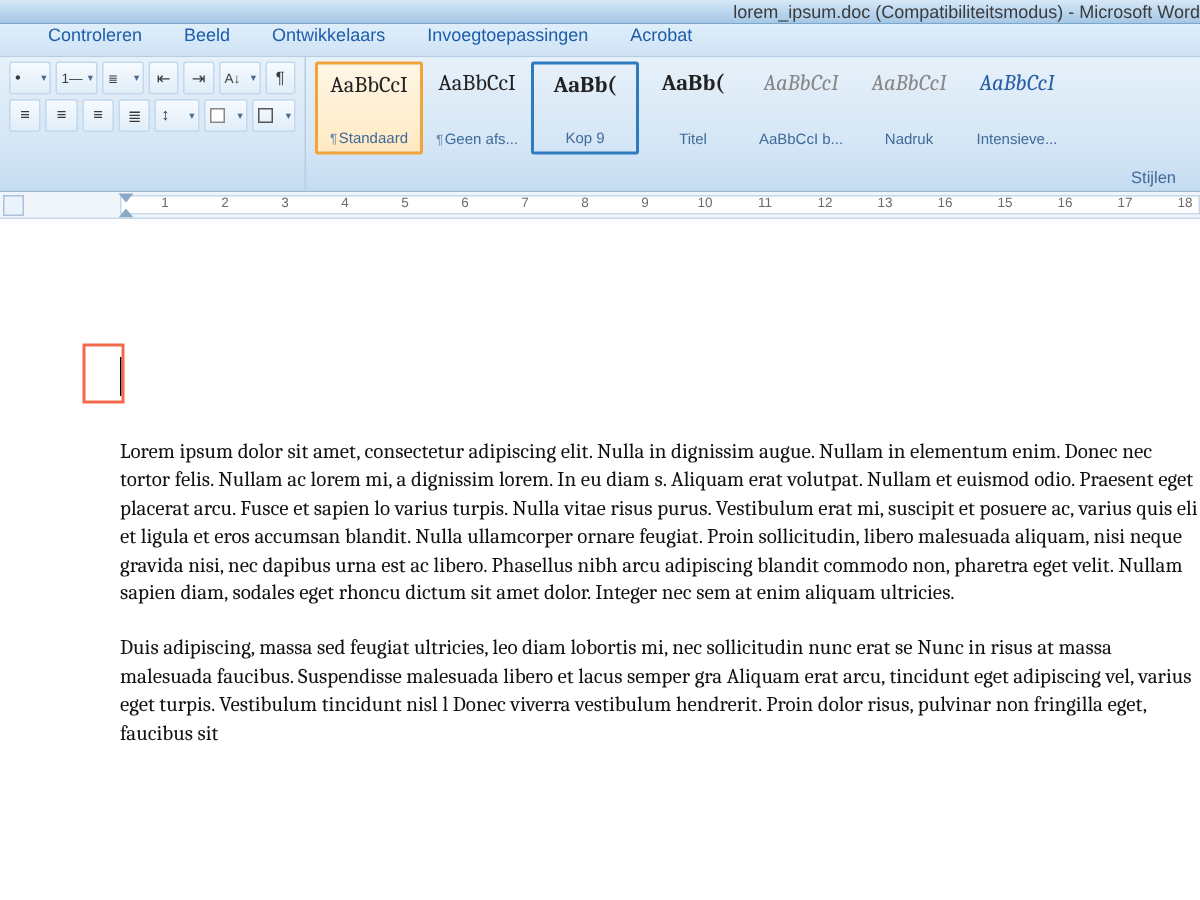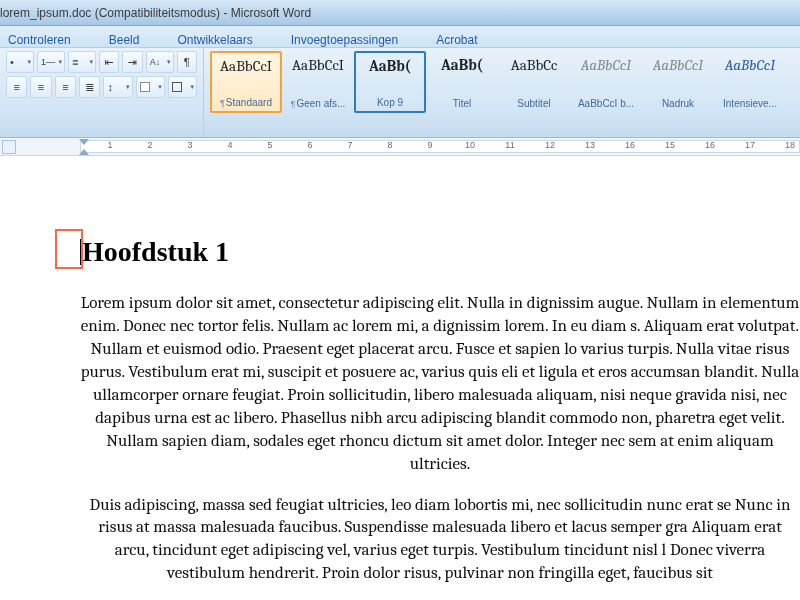--- a/index.html
+++ b/index.html
@@ -6,38 +6,38 @@
   body {
     font-family: "Segoe UI", Tahoma, sans-serif;
     font-size: 12px;
     background: #fff;
     overflow: hidden;
     width: 800px;
     height: 600px;
   }
   
   .titlebar {
-    height: 26px;
+    height: 16px;
     background: linear-gradient(to bottom, #d7e8f7 0%, #bcd7ef 50%, #a7c8e6 100%);
     border-bottom: 1px solid #7aa7ce;
     display: flex;
     align-items: center;
-    justify-content: flex-start;
+    justify-content: flex-end;
     color: #3b3b3b;
     font-size: 12px;
   }
   
   .tabrow {
     height: 22px;
     background: linear-gradient(to bottom, #dfeefb 0%, #cfe3f5 100%);
     border-bottom: 1px solid #b6cee4;
     display: flex;
-    align-items: flex-end;
-    padding-left: 8px;
-    gap: 38px;
+    align-items: flex-start;
+    padding-left: 32px;
+    gap: 28px;
   }
   .tabrow .tab {
     color: #1f5da9;
     font-size: 12px;
     cursor: default;
   }
   
   .ribbon {
     height: 90px;
     background: linear-gradient(to bottom, #e7f1fa 0%, #d3e5f5 70%, #c4dbf0 100%);
@@ -211,27 +211,26 @@
     color: #000;
   }
   .text-cursor {
     display:inline-block;
     width: 1px; height: 26px;
     background:#000;
     vertical-align: -4px;
     margin-right: 1px;
   }
   .para {
-    font-size: 17px;
+    font-size: 14px;
     color: #111;
     line-height: 1.35;
     margin-bottom: 18px;
     white-space: normal;
     overflow: hidden;
-    text-align: center;
   }
   
   .pil { font-size: 9px; color:#6f8fae; margin-right:1px; }
 </style>
 </head>
 <body>
 
 <div class="titlebar">
   <span>lorem_ipsum.doc (Compatibiliteitsmodus) - Microsoft Word</span>
 </div>
@@ -309,36 +308,35 @@
         </div>
         <div class="style-card sel-blue">
           <div class="sample" style="font-weight: bold;">AaBb(</div>
           <div class="caption"><span>Kop 9</span></div>
         </div>
         <div class="style-card">
           <div class="sample" style="font-weight: bold;">AaBb(</div>
           <div class="caption"><span>Titel</span></div>
         </div>
         <div class="style-card">
-          <div class="sample">AaBbCc</div>
-          <div class="caption"><span>Subtitel</span></div>
-        </div>
-        <div class="style-card">
           <div class="sample italicgray">AaBbCcI</div>
           <div class="caption"><span>AaBbCcI b...</span></div>
         </div>
         <div class="style-card">
           <div class="sample italicgray">AaBbCcI</div>
           <div class="caption"><span>Nadruk</span></div>
         </div>
         <div class="style-card">
           <div class="sample italicblue">AaBbCcI</div>
           <div class="caption"><span>Intensieve...</span></div>
         </div>
       </div>
+    <div class="group-label" style="text-align:right; padding-right:6px;">
+      <span>Stijlen</span>
+    </div>
   </div>
 </div>
 
 <div class="ruler">
   <div class="ruler-tab"></div>
   <div class="ruler-whitebar"></div>
   <div class="ruler-indent"></div>
   <div class="ruler-nums" id="ruler-nums">
       <span></span>
       <span>1</span>
@@ -376,18 +374,18 @@
       <span>17</span>
       <span></span>
       <span>18</span>
     </div>
 </div>
 
 <div class="docarea">
   <div class="page">
     <div class="heading-wrap">
       <div class="heading-marker"></div>
-      <div class="heading"><span class="text-cursor"></span><span>Hoofdstuk 1</span></div>
+      <div class="heading"><span class="text-cursor"></span></div>
     </div>
     <div class="para">Lorem ipsum dolor sit amet, consectetur adipiscing elit. Nulla in dignissim augue. Nullam in elementum enim. Donec nec tortor felis. Nullam ac lorem mi, a dignissim lorem. In eu diam s. Aliquam erat volutpat. Nullam et euismod odio. Praesent eget placerat arcu. Fusce et sapien lo varius turpis. Nulla vitae risus purus. Vestibulum erat mi, suscipit et posuere ac, varius quis eli et ligula et eros accumsan blandit. Nulla ullamcorper ornare feugiat. Proin sollicitudin, libero malesuada aliquam, nisi neque gravida nisi, nec dapibus urna est ac libero. Phasellus nibh arcu adipiscing blandit commodo non, pharetra eget velit. Nullam sapien diam, sodales eget rhoncu dictum sit amet dolor. Integer nec sem at enim aliquam ultricies.</div>
     <div class="para">Duis adipiscing, massa sed feugiat ultricies, leo diam lobortis mi, nec sollicitudin nunc erat se Nunc in risus at massa malesuada faucibus. Suspendisse malesuada libero et lacus semper gra Aliquam erat arcu, tincidunt eget adipiscing vel, varius eget turpis. Vestibulum tincidunt nisl l Donec viverra vestibulum hendrerit. Proin dolor risus, pulvinar non fringilla eget, faucibus sit</div>
   </div>
 </div>
 
 </body></html>

